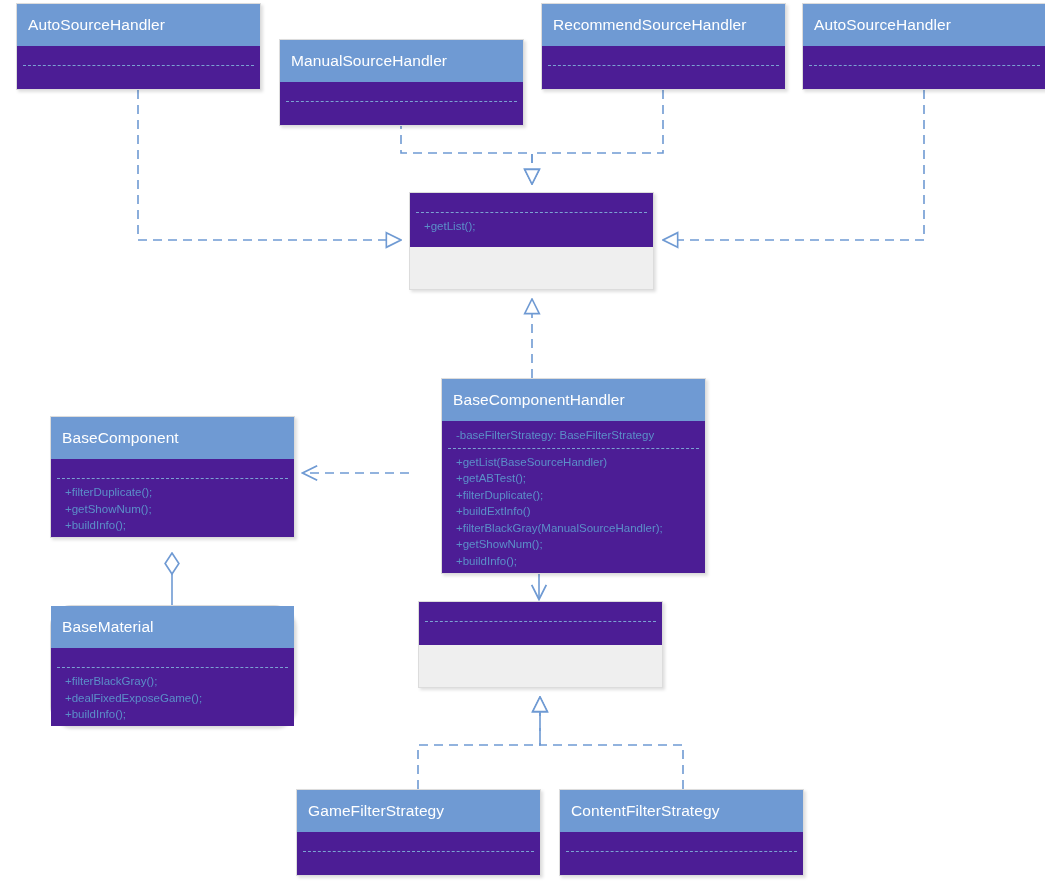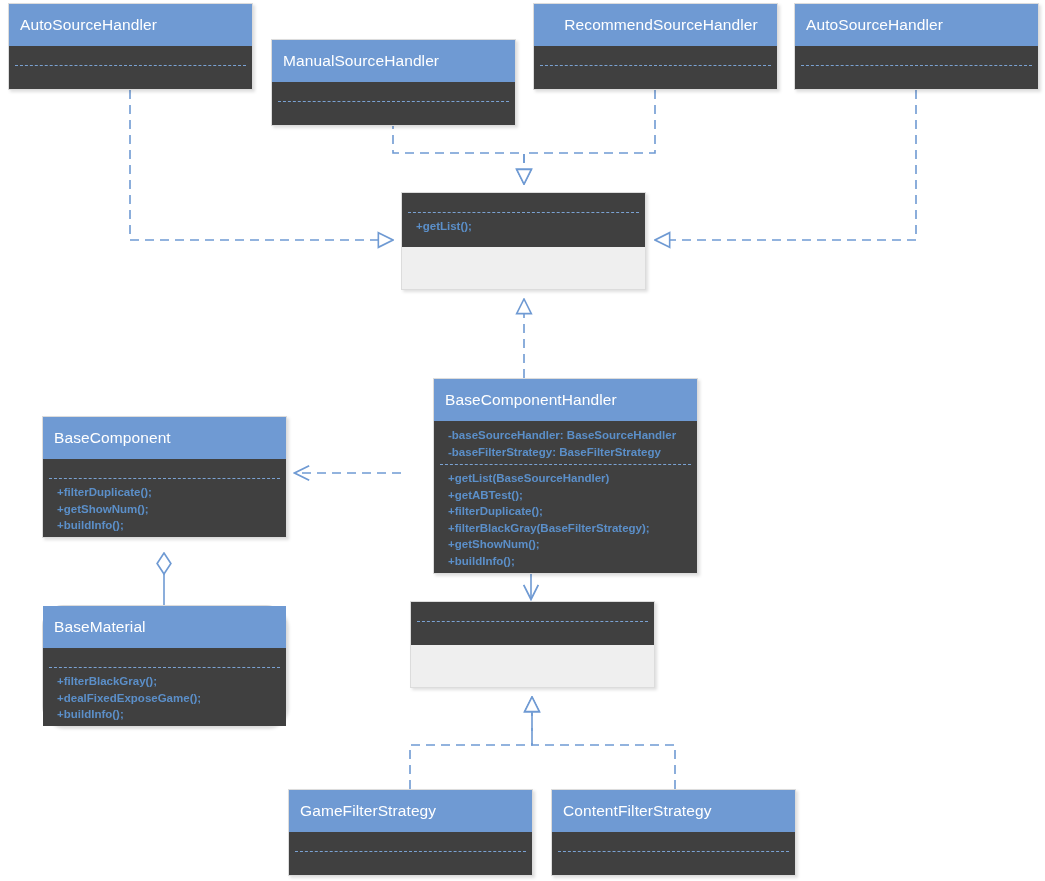--- a/index.html
+++ b/index.html
@@ -10,21 +10,21 @@
   }
   body {
     width: 1045px;
     height: 881px;
     position: relative;
     overflow: hidden;
     font-family: "Liberation Sans", "DejaVu Sans", sans-serif;
   }
   #canvas {
     position: absolute;
-    left: 0; top: 0;
+    left: 8px; top: 0;
     width: 967px;
     height: 881px;
   }
   #edges {
     position: absolute;
     left: 0; top: 0;
     width: 1045px;
     height: 881px;
     pointer-events: none;
     z-index: 1;
@@ -46,23 +46,22 @@
     padding-left: 11px;
     font-size: 15.5px;
     font-weight: normal;
     letter-spacing: 0.1px;
     overflow: hidden;
     white-space: nowrap;
   }
   .uml-body {
     box-sizing: border-box;
     position: relative;
-    background: #404040;
-    padding: 0;
-    font-weight: bold;
+    background: #4c1d95;
+    padding: 0;
   }
   .attr-sec {
     padding: 6px 0 4px 14px;
   }
   .attr-sec.empty {
     padding: 0;
     height: 19px;
   }
   .sep {
     height: 0;
@@ -136,21 +135,21 @@
         </div>
       </div>
       <div class="uml-class" style="left: 271px; top: 3px; width: 245px; height: 87px; margin-top: 36px;">
         <div class="uml-header">ManualSourceHandler</div>
         <div class="uml-body" style="height: 43px;">
           <div class="attr-sec empty"></div>
           <div class="sep"></div>
           <div class="meth-sec empty"></div>
         </div>
       </div>
-      <div class="uml-class" style="left: 533px; top: 3px; width: 245px; height: 87px; text-align: center;">
+      <div class="uml-class" style="left: 533px; top: 3px; width: 245px; height: 87px;">
         <div class="uml-header">RecommendSourceHandler</div>
         <div class="uml-body" style="height: 43px;">
           <div class="attr-sec empty"></div>
           <div class="sep"></div>
           <div class="meth-sec empty"></div>
         </div>
       </div>
       <div class="uml-class" style="left: 794px; top: 3px; width: 245px; height: 87px;">
         <div class="uml-header">AutoSourceHandler</div>
         <div class="uml-body" style="height: 43px;">
@@ -165,29 +164,29 @@
           <div class="sep"></div>
           <div class="meth-sec">
             <div class="member">+getList();</div>
           </div>
         </div>
       </div>
       <div class="uml-class" style="left: 401px; top: 378px; width: 265px; height: 196px; margin-left: 32px;">
         <div class="uml-header">BaseComponentHandler</div>
         <div class="uml-body" style="height: 152px;">
           <div class="attr-sec">
-            <div class="member">-baseSourceHandler: BaseSourceHandler</div>
             <div class="member">-baseFilterStrategy: BaseFilterStrategy</div>
           </div>
           <div class="sep"></div>
           <div class="meth-sec">
             <div class="member">+getList(BaseSourceHandler)</div>
             <div class="member">+getABTest();</div>
             <div class="member">+filterDuplicate();</div>
-            <div class="member">+filterBlackGray(BaseFilterStrategy);</div>
+            <div class="member">+buildExtInfo()</div>
+            <div class="member">+filterBlackGray(ManualSourceHandler);</div>
             <div class="member">+getShowNum();</div>
             <div class="member">+buildInfo();</div>
           </div>
         </div>
       </div>
       <div class="uml-class" style="left: 42px; top: 416px; width: 245px; height: 122px;">
         <div class="uml-header">BaseComponent</div>
         <div class="uml-body" style="height: 78px;">
           <div class="attr-sec empty"></div>
           <div class="sep"></div>

